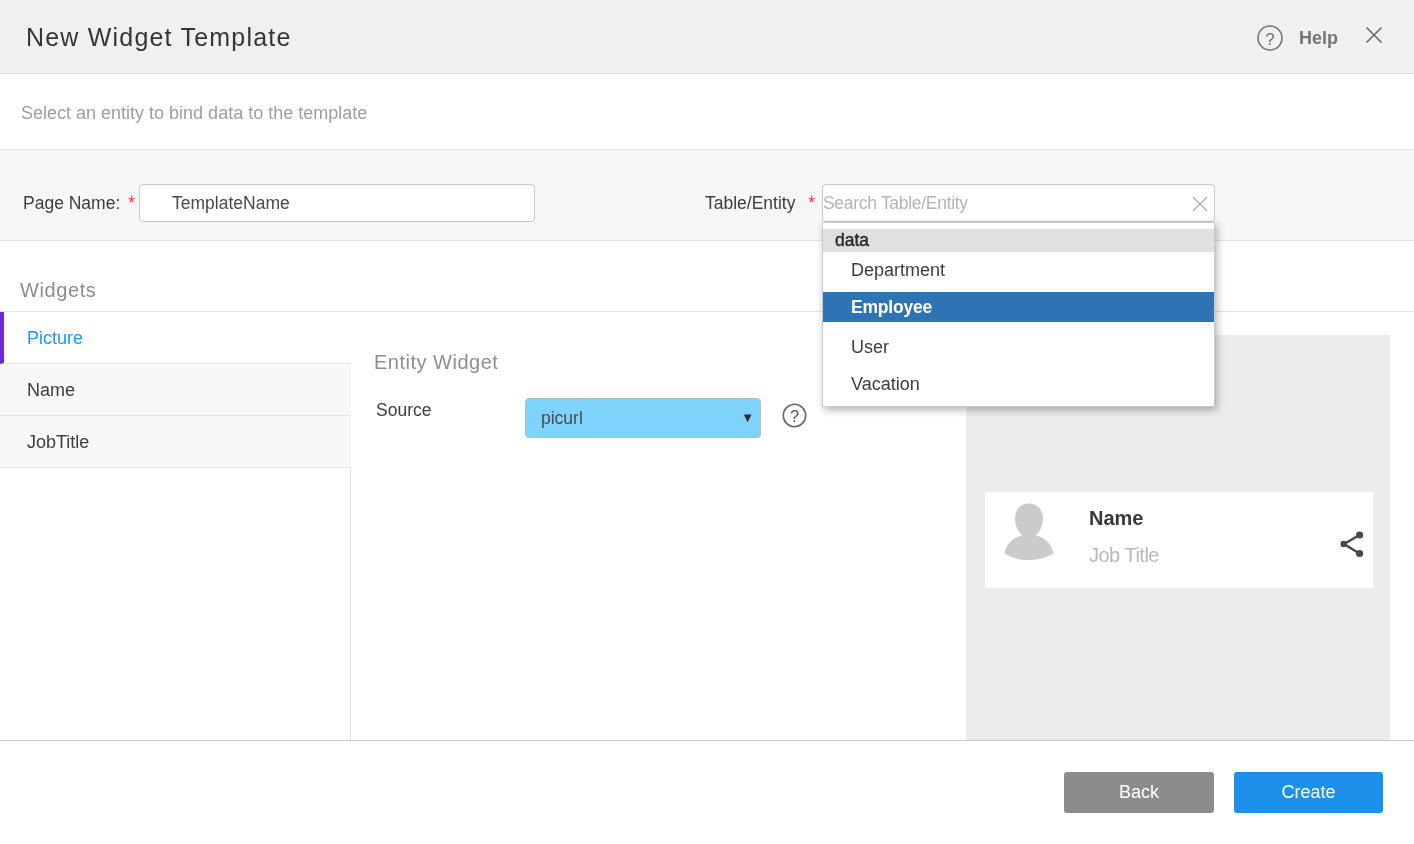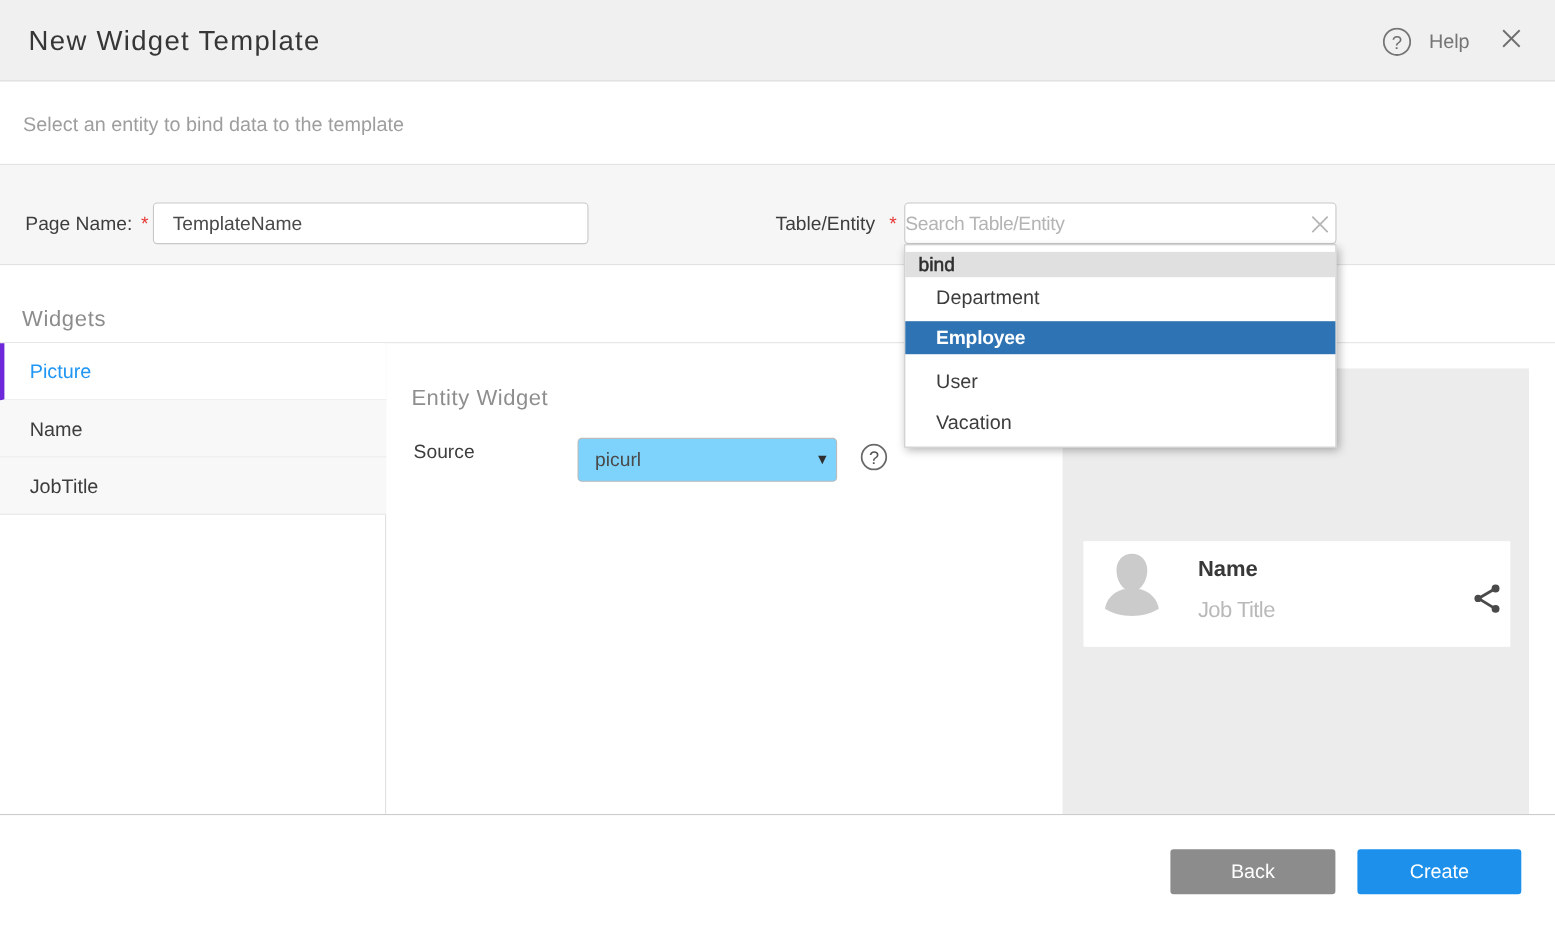--- a/index.html
+++ b/index.html
@@ -3,30 +3,30 @@
 <meta charset="utf-8">
 <style>
 * { margin:0; padding:0; box-sizing:border-box; }
 html,body { width:1414px; height:844px; }
 body { font-family:"Liberation Sans", sans-serif; background:#fff; position:relative; overflow:hidden; }
 .abs { position:absolute; }
 
 
 .header { left:0; top:0; width:1414px; height:74px; background:#f0f0f0; border-bottom:1px solid #dcdcdc; }
 .title { left:26px; top:0; height:74px; line-height:74px; font-size:25px; letter-spacing:1.2px; color:#363636; }
-.helptext { left:1299px; top:0; height:74px; line-height:76px; font-size:18px; color:#757575; }
+.helptext { left:1299px; top:0; height:74px; line-height:76px; font-size:18px; color:#757575;font-weight:bold; }
 .subtitle { left:21px; top:95px; height:36px; line-height:36px; font-size:18px; color:#9e9e9e; }
 
 
 .formband { left:0; top:149px; width:1414px; height:92px; background:#f6f6f6; border-top:1px solid #e2e2e2; border-bottom:1px solid #e2e2e2; }
 .lbl { font-size:17.5px; color:#3d3d3d; }
 .lbl-page { left:23px; top:184px; height:38px; line-height:38px; }
 .star { color:#e53935; }
 .inp { background:#fff; border:1px solid #c8c8c8; border-radius:4px; font-size:17.5px; color:#4a4a4a; }
-.inp1 { left:139px; top:184px; width:396px; height:38px; line-height:36px; padding-left:17px; }
+.inp1 { left:139px; top:184px; width:396px; height:38px; line-height:36px; padding-left:32px; }
 .lbl-table { left:705px; top:184px; width:112px; height:38px; line-height:38px; }
 .inp2 { left:822px; top:184px; width:393px; height:38px; line-height:36px; padding-left:0; color:#b4b4b4; letter-spacing:-0.3px; }
 
 
 .widgets-h { left:20px; top:272px; height:36px; line-height:36px; font-size:20px; letter-spacing:0.6px; color:#8c8c8c; }
 
 
 .wpanel-top { left:0; top:311px; width:1414px; height:1px; background:#e5e5e5; }
 .wpanel-bottom { left:0; top:740px; width:1414px; height:1px; background:#cccccc; }
 .leftcol { left:0; top:312px; width:351px; height:428px; background:#fff; border-right:1px solid #e0e0e0; }
@@ -121,21 +121,21 @@
 
   <svg class="abs" style="left:1338px; top:530px;" width="27" height="28" viewBox="0 0 27 28">
     <line x1="6" y1="14" x2="21.5" y2="5" stroke="#4a4a4a" stroke-width="2.6"></line>
     <line x1="6" y1="14" x2="21.5" y2="23.5" stroke="#4a4a4a" stroke-width="2.6"></line>
     <circle cx="5.7" cy="14" r="3.3" fill="#4a4a4a"></circle>
     <circle cx="21.6" cy="5" r="3.6" fill="#4a4a4a"></circle>
     <circle cx="21.6" cy="23.5" r="3.6" fill="#4a4a4a"></circle>
   </svg>
 
   <div class="abs dropdown">
-    <div class="dd-grp">bind</div>
+    <div class="dd-grp">data</div>
     <div class="dd-it dd-dep">Department</div>
     <div class="dd-it dd-emp">Employee</div>
     <div class="dd-it dd-usr">User</div>
     <div class="dd-it dd-vac">Vacation</div>
   </div>
 
   <div class="btn btn-back">Back</div>
   <div class="btn btn-create">Create</div>
 
 </body></html>

